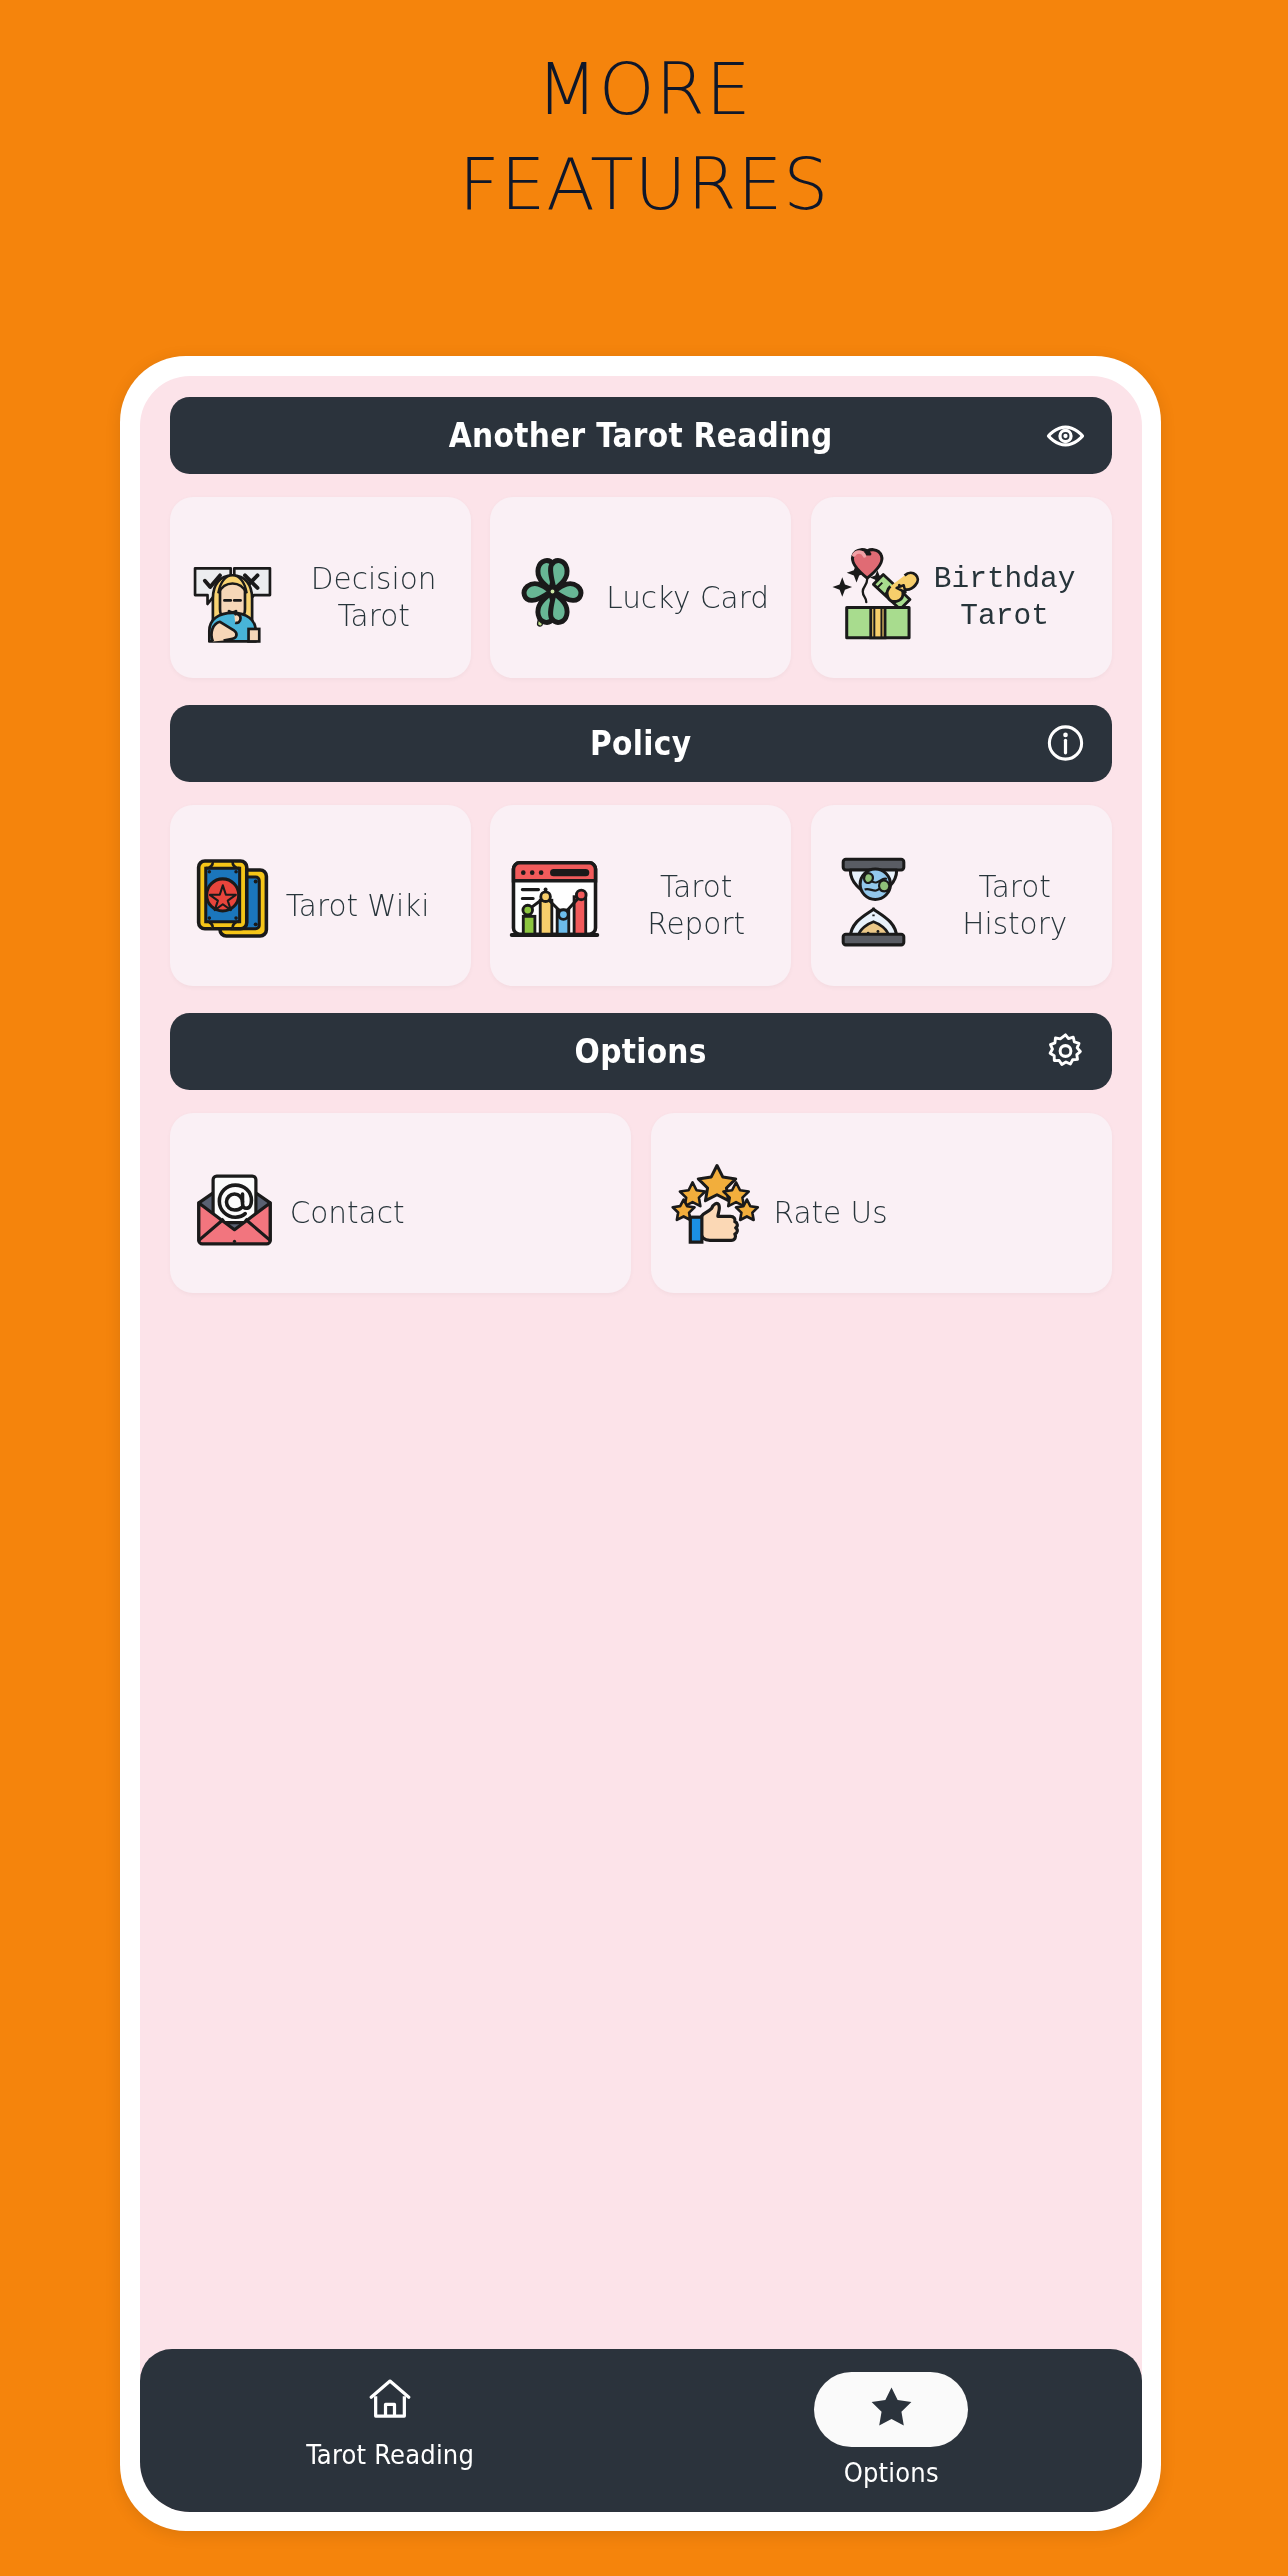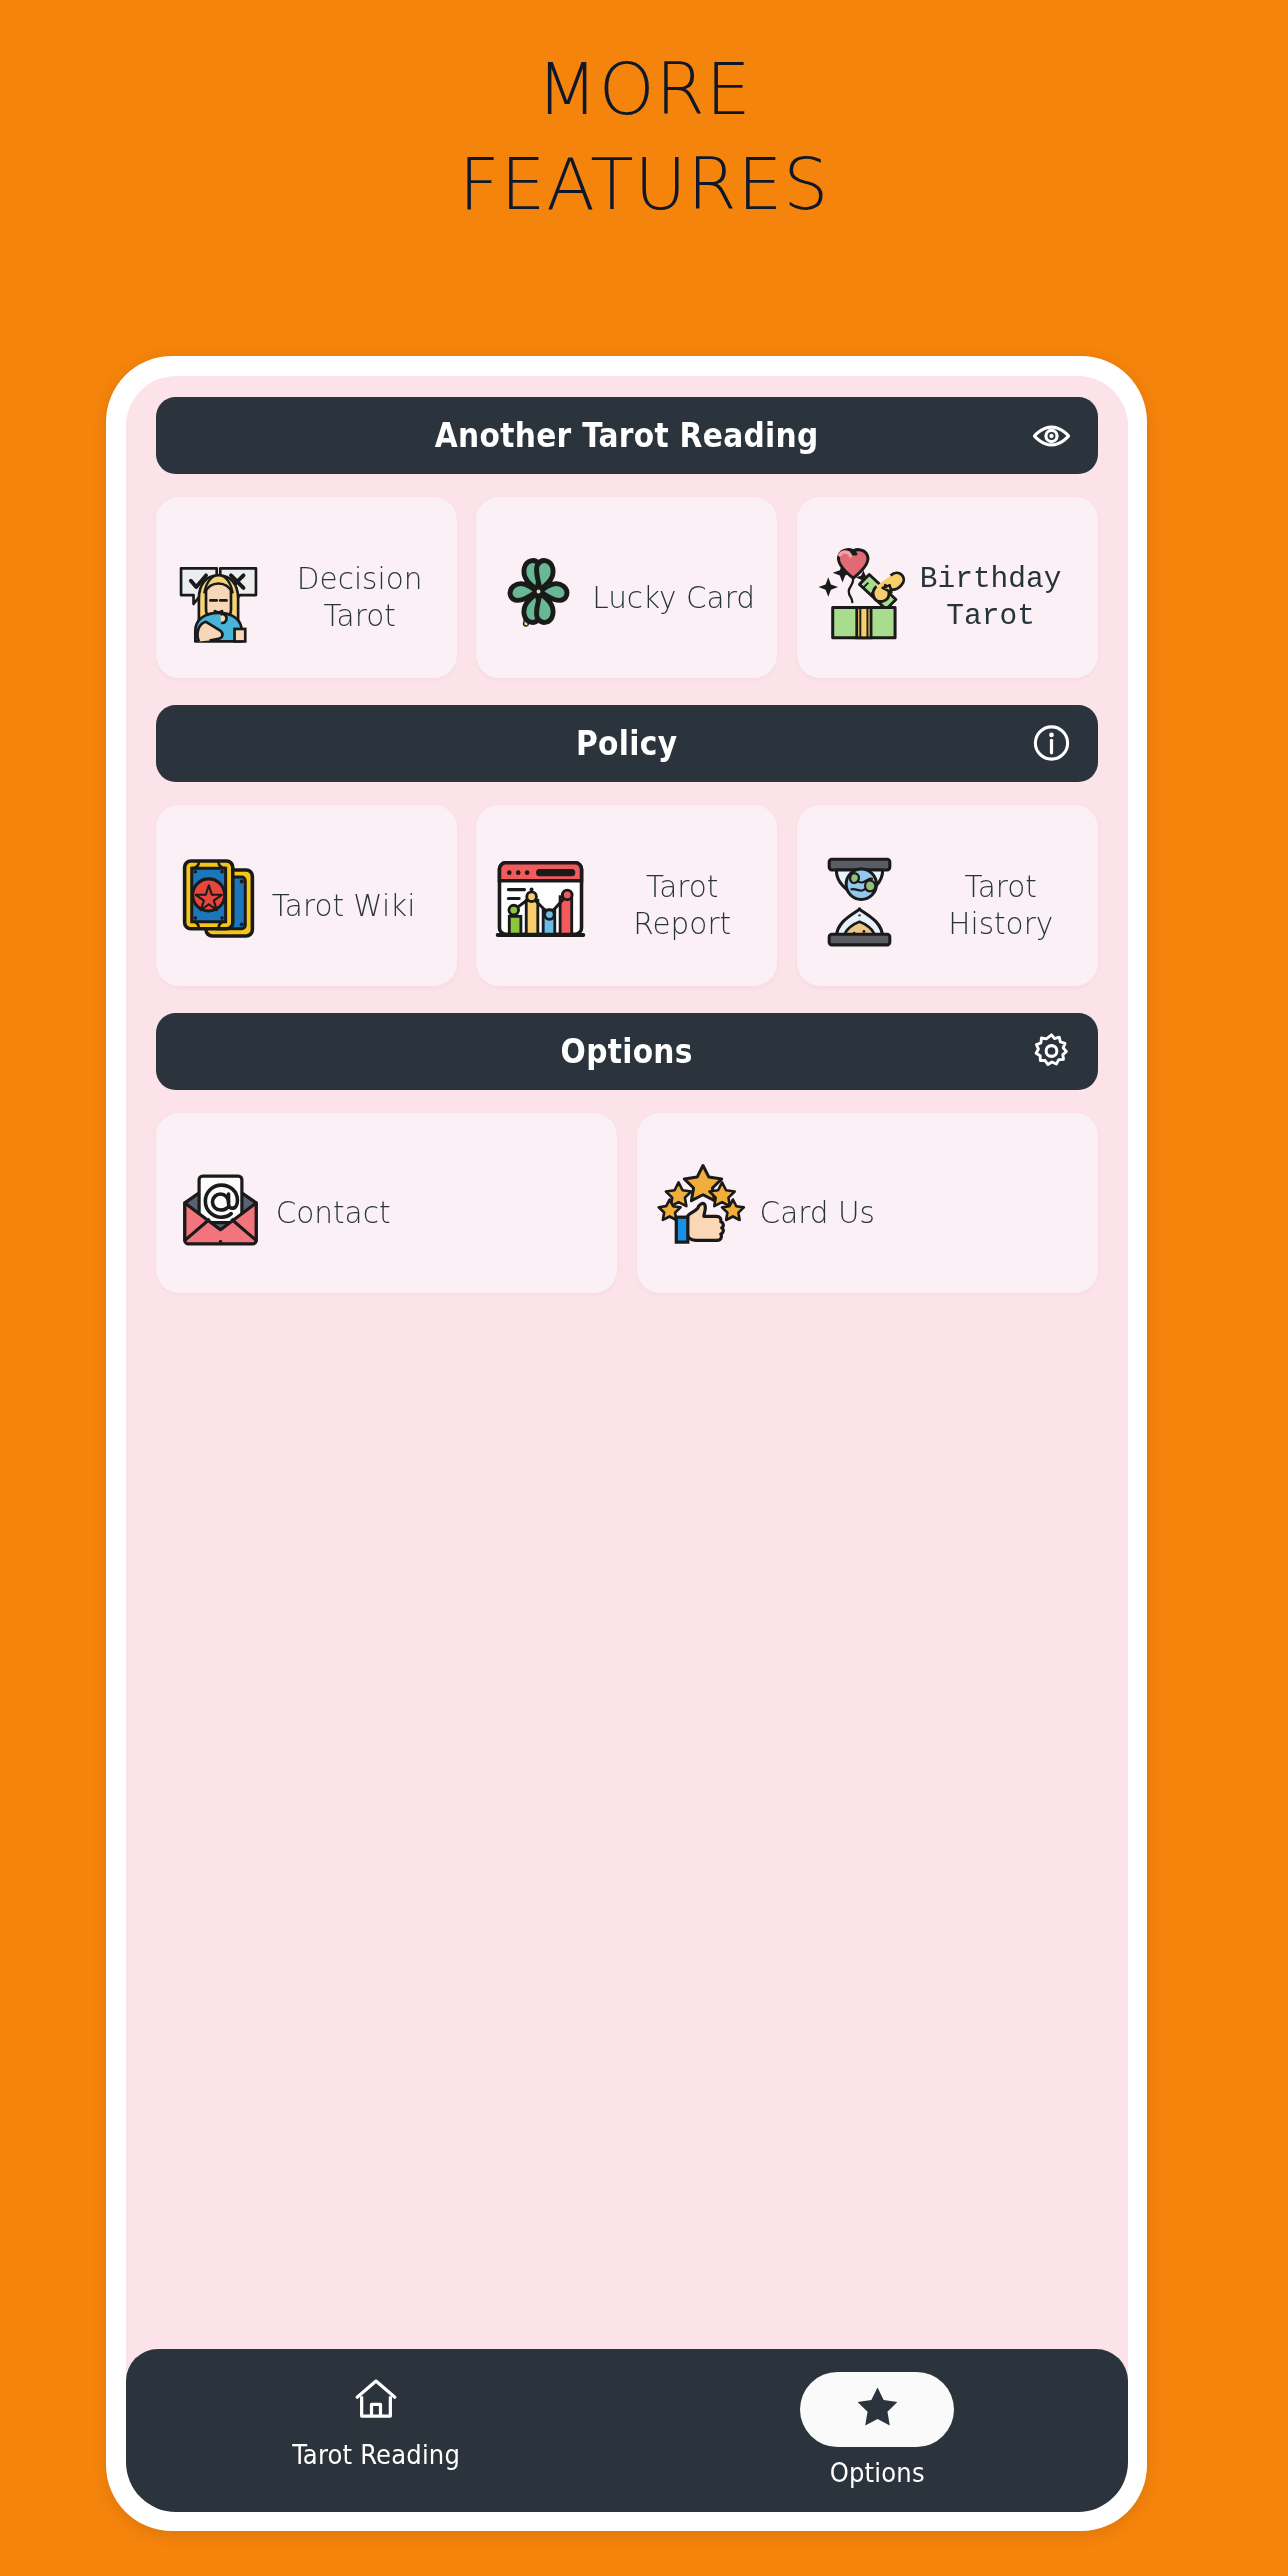--- a/index.html
+++ b/index.html
@@ -25,21 +25,21 @@
     letter-spacing:0.9px;
     font-family:"DejaVu Sans", sans-serif;
     font-stretch:condensed;
     white-space:nowrap;
   }
   #hero .line.l2 { margin-top:19.7px; }
 
   
   #phone-frame {
     position:absolute;
-    left:106px; top:356px;
+    left:120px; top:356px;
     width:1041px; height:2175px;
     background:#ffffff;
     border-radius:66px;
     box-shadow:0 3.6px 16px rgba(0,0,0,.10);
   }
   #phone-screen {
     position:absolute;
     left:19.7px; top:19.7px;
     width:1002px; height:2136px;
     background:#FCE3E9;
@@ -405,21 +405,21 @@
 
                 <path d="M26 52l4.4 8.6 9.5 1.4-6.9 6.7 1.6 9.4L26 73.6 17.4 78l1.6-9.4-6.9-6.7 9.5-1.4z" transform="translate(1,2) scale(0.88) translate(3,5)"></path>
 
                 <path d="M103 52l4.4 8.6 9.5 1.4-6.9 6.7 1.6 9.4-8.6-4.5-8.6 4.5 1.6-9.4-6.9-6.7 9.5-1.4z" transform="translate(-1,2) scale(0.88) translate(9,5)"></path>
               </g>
 
               <path d="M58 62c2-5 6-7 8-4 2 4-1 10-1 13h14c4 0 6 3 5 6 3 1 4 5 1 7 3 2 2 6-1 7 2 3 0 7-4 7H56c-6 0-10-3-10-9V73c0-5 6-5 12-11z" fill="#FBD8B5" stroke="#1A1A1A" stroke-width="3.6" stroke-linejoin="round"></path>
               <rect x="34" y="72" width="13" height="28" fill="#1B8FE3" stroke="#1A1A1A" stroke-width="3.6"></rect>
             </svg>
           </div>
-          <div class="label">Card Us</div>
+          <div class="label">Rate Us</div>
         </div>
       </div>
 
     </div>
 
     <div id="bottom-nav">
 
       <div class="nav-item">
         <div class="nav-icon-plain">
           <svg width="52" height="52" viewBox="0 0 58 58">

